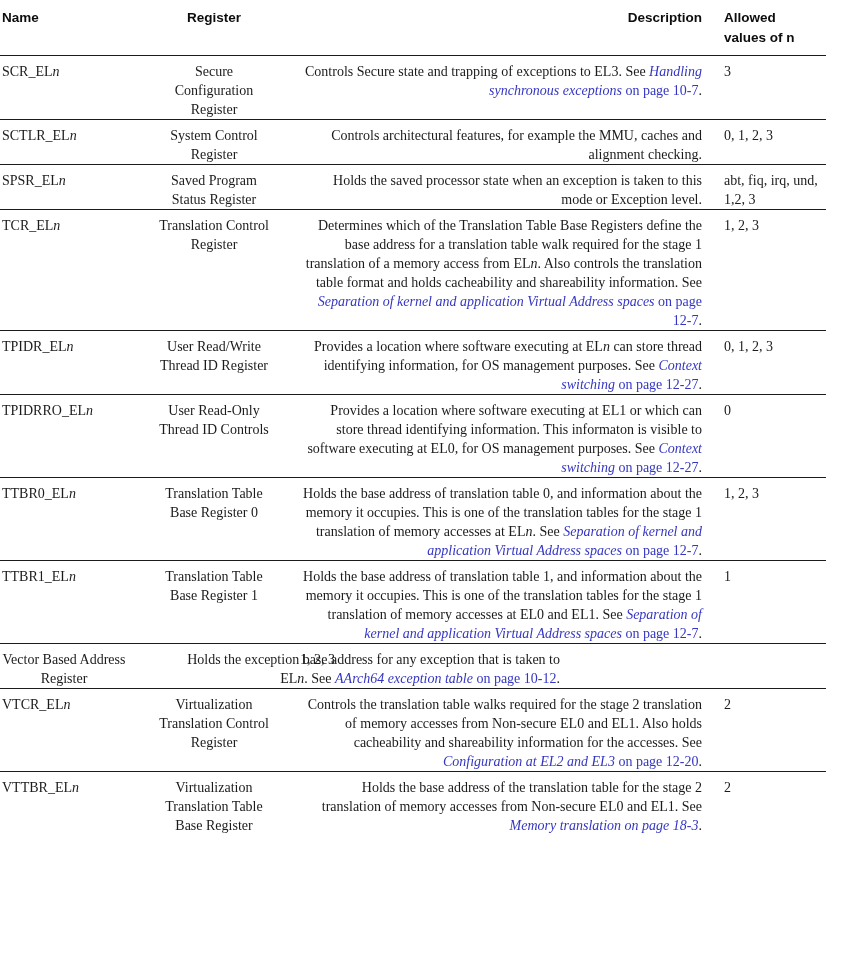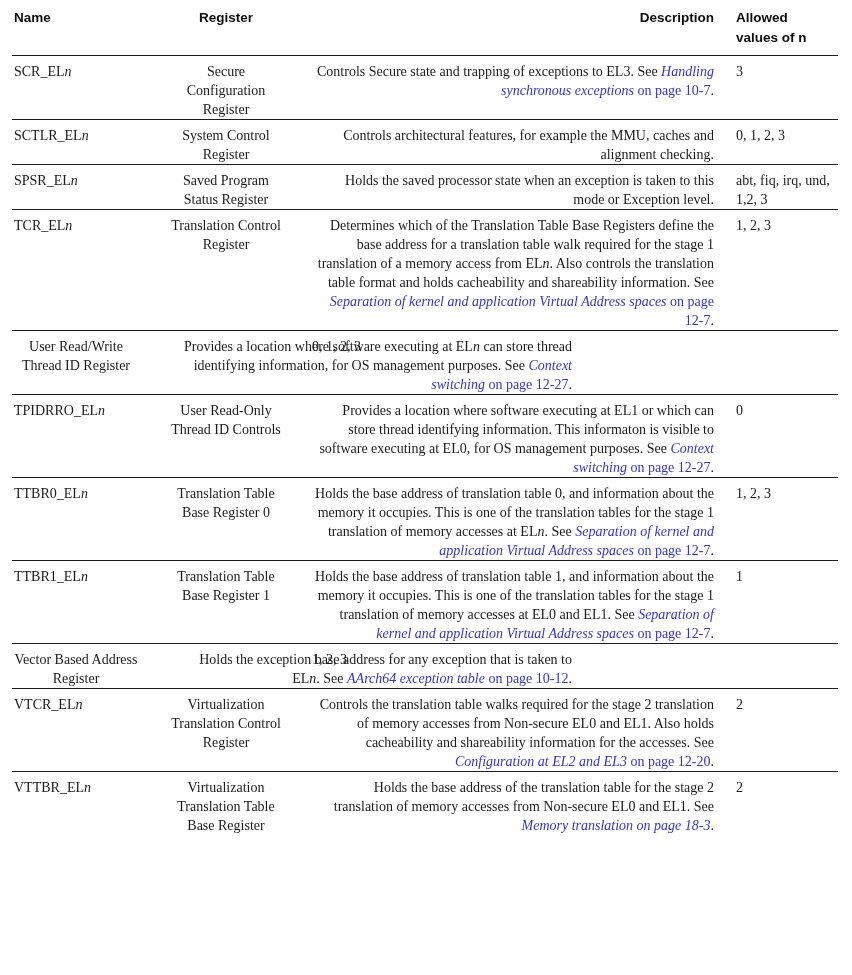--- a/index.html
+++ b/index.html
@@ -15,21 +15,21 @@
   }
   body {
     width: 852px;
     height: 975px;
     overflow: hidden;
     color: var(--text);
     font-family: "Liberation Serif", serif;
     font-size: 14px;
   }
   .table-wrap {
-    margin-left: 12px;
+    margin-left: 0;
     width: 826px;
   }
   .trow {
     display: grid;
     grid-template-columns: 158px 142px 424px 1fr;
     border-bottom: 1.5px solid var(--rule);
     padding: 6px 0 0;
     line-height: 19px;
   }
   .trow.header-row {
@@ -89,20 +89,21 @@
   </div>
 
   <div class="trow">
     <div class="cell cell-name"><span>TCR_EL</span><span class="it">n</span></div>
     <div class="cell cell-register">Translation Control Register</div>
     <div class="cell cell-desc"><span>Determines which of the Translation Table Base Registers define the base address for a translation table walk required for the stage 1 translation of a memory access from EL</span><span class="it">n</span><span>. Also controls the translation table format and holds cacheability and shareability information. See </span><span class="ref it">Separation of kernel and application Virtual Address spaces</span><span class="ref"> on page 12-7</span><span>.</span></div>
     <div class="cell cell-allowed">1, 2, 3</div>
   </div>
 
   <div class="trow">
+    <div class="cell cell-name"><span>TPIDR_EL</span><span class="it">n</span></div>
     <div class="cell cell-register">User Read/Write Thread ID Register</div>
     <div class="cell cell-desc"><span>Provides a location where software executing at EL</span><span class="it">n</span><span> can store thread identifying information, for OS management purposes. See </span><span class="ref it">Context switching</span><span class="ref"> on page 12-27</span><span>.</span></div>
     <div class="cell cell-allowed">0, 1, 2, 3</div>
   </div>
 
   <div class="trow">
     <div class="cell cell-name"><span>TPIDRRO_EL</span><span class="it">n</span></div>
     <div class="cell cell-register">User Read-Only Thread ID Controls</div>
     <div class="cell cell-desc"><span>Provides a location where software executing at EL1 or which can store thread identifying information. This informaton is visible to software executing at EL0, for OS management purposes. See </span><span class="ref it">Context switching</span><span class="ref"> on page 12-27</span><span>.</span></div>
     <div class="cell cell-allowed">0</div>

